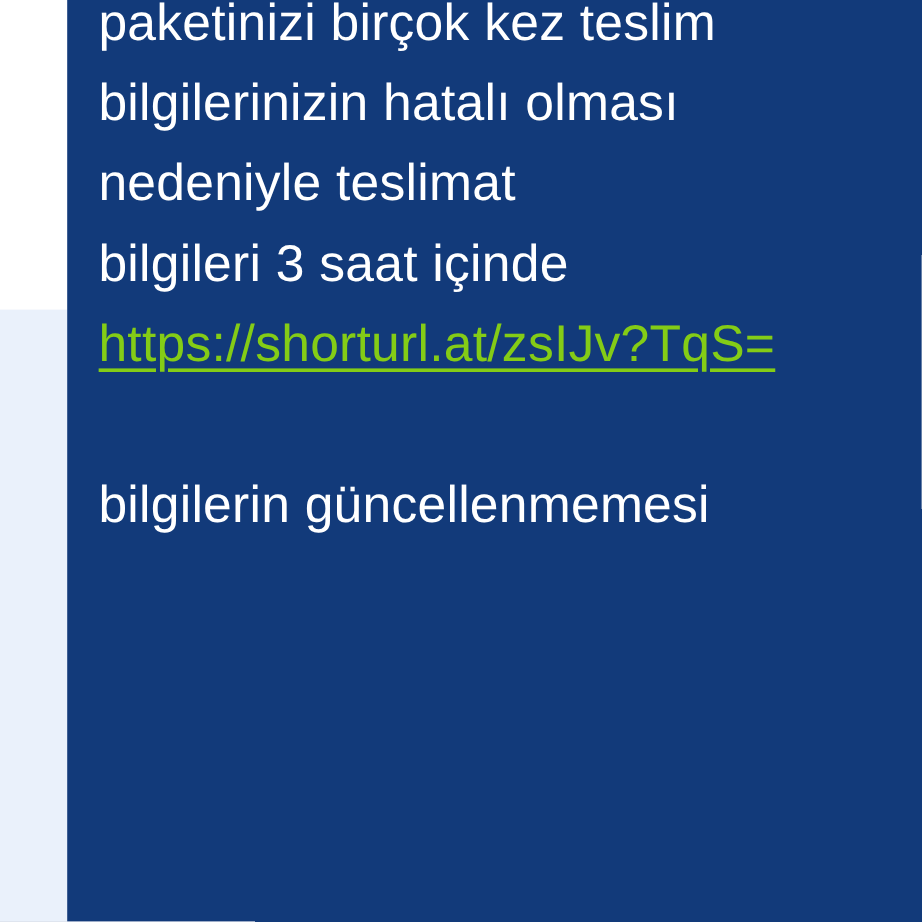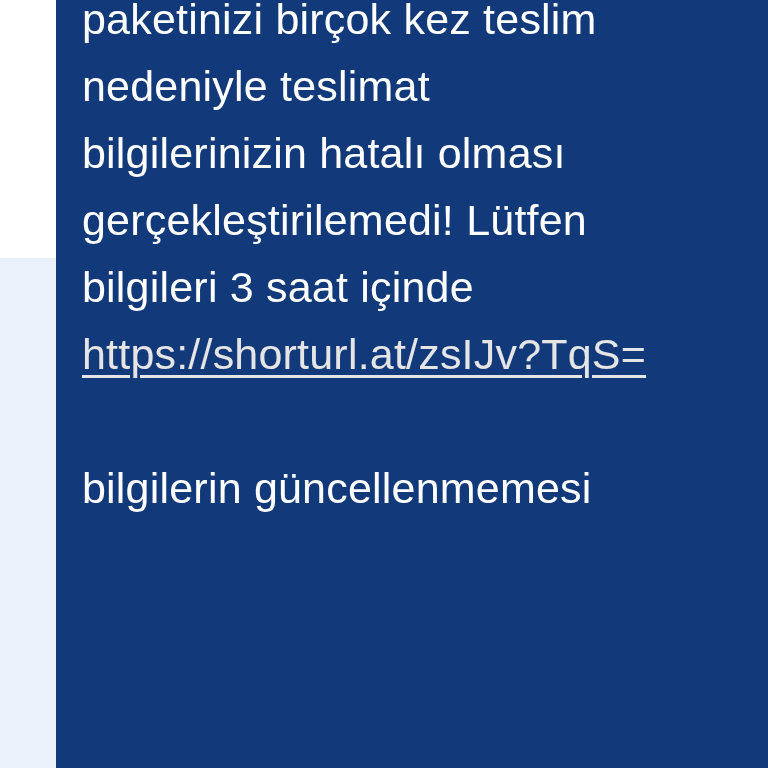--- a/index.html
+++ b/index.html
@@ -67,21 +67,21 @@
     word-wrap: break-word;
   }
   .msg-line {
     display: block;
     white-space: nowrap;
   }
   .first-line {
     margin-top: -14px;
   }
   .msg-link {
-    color: #e5e5e5;
+    color: #84cc16;
     text-decoration: underline;
     text-underline-offset: 6px;
     text-decoration-thickness: 3px;
     display: block;
     white-space: nowrap;
     cursor: pointer;
   }
   .spacer {
     display: block;
     height: 67px;
@@ -95,23 +95,22 @@
 
 <div class="screen">
 
   <div class="left-band-top"></div>
   <div class="left-band"></div>
   <div class="right-gutter"></div>
 
   <div class="bubble">
     <div class="msg-text clip-bottom">
       <span class="msg-line first-line">paketinizi birçok kez teslim</span>
+      <span class="msg-line">bilgilerinizin hatalı olması</span>
       <span class="msg-line">nedeniyle teslimat</span>
-      <span class="msg-line">bilgilerinizin hatalı olması</span>
-      <span class="msg-line">gerçekleştirilemedi! Lütfen</span>
       <span class="msg-line">bilgileri 3 saat içinde</span>
       <span class="msg-link">https://shorturl.at/zsIJv?TqS=</span>
       <span class="spacer"></span>
       <span class="msg-line">bilgilerin güncellenmemesi</span>
     </div>
   </div>
 
 </div>
 
 </body></html>

